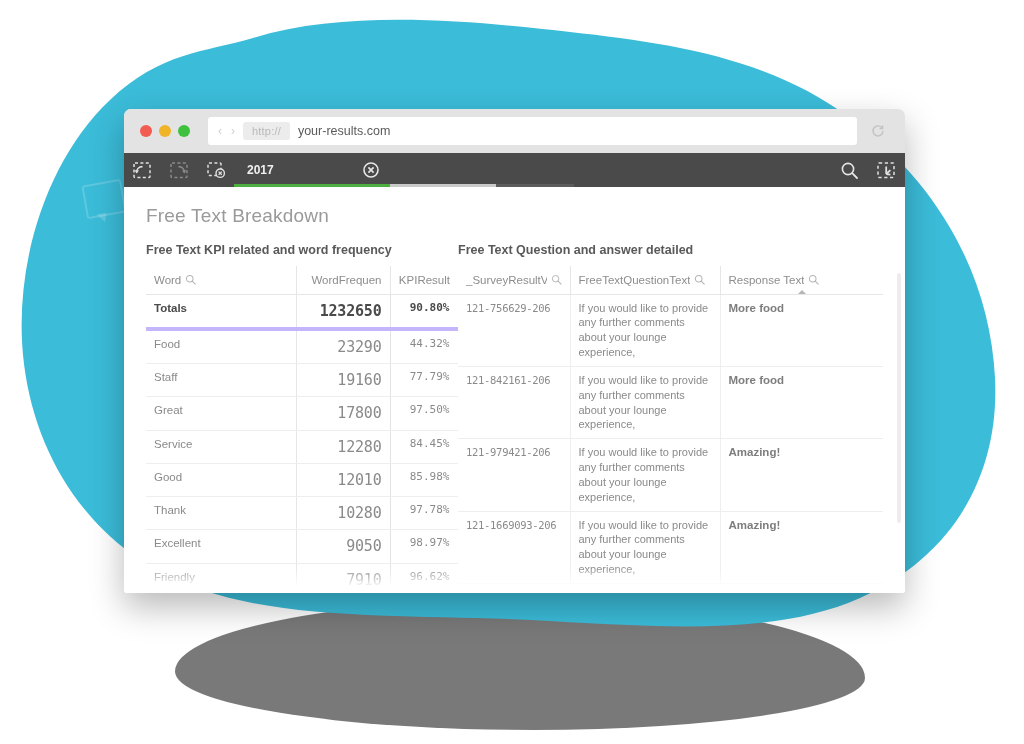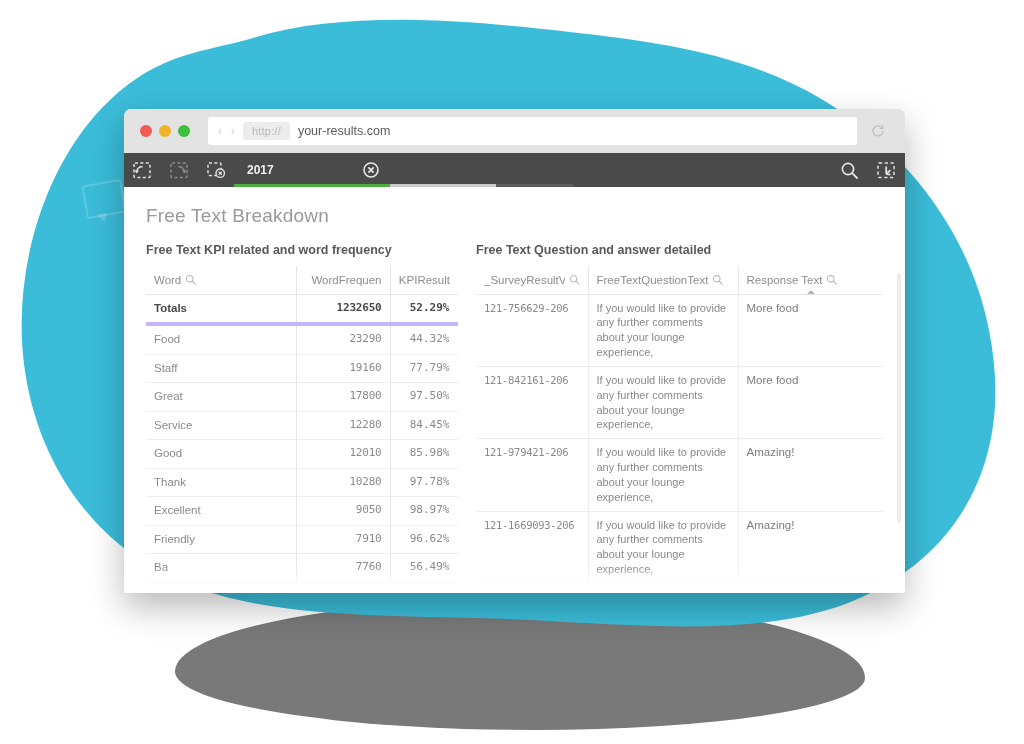--- a/index.html
+++ b/index.html
@@ -222,21 +222,21 @@
   .page-title {
     font-size: 19px;
     color: #9a9a9a;
     font-weight: normal;
     margin-bottom: 16px;
     letter-spacing: .2px;
   }
 
   .panes {
     display: flex;
-    gap: 18px;
+    gap: 0;
     height: 360px;
   }
   .pane { display: flex; flex-direction: column; min-width: 0; }
   .pane-left { width: 312px; flex: 0 0 312px; }
   .pane-right { flex: 1 1 auto; }
 
   .pane-title {
     font-size: 12.5px;
     font-weight: bold;
     color: #595959;
@@ -281,21 +281,21 @@
 
   .tbl td {
     padding: 6px 8px;
     border-bottom: 1px solid #eeeeee;
     vertical-align: top;
     line-height: 1.35;
     color: #8a8a8a;
     white-space: nowrap;
     overflow: hidden;
   }
-  .tbl td.num { text-align: right; font-family: "DejaVu Sans Mono", monospace; font-size: 11px; letter-spacing: -0.2px; }
+  .tbl td.num { text-align: right; font-family: "DejaVu Sans Mono", monospace; font-size: 15px; letter-spacing: -0.2px; }
   .tbl tr.totals td {
     font-weight: bold;
     color: #4a4a4a;
     border-bottom: 4px solid #c4b5fd;
   }
   .tbl tr.totals td.num { font-weight: bold; }
 
   .kpi-col {
     border-left: 1px solid #e3e3e3;
     border-right: 1px solid #e3e3e3;
@@ -312,21 +312,21 @@
   
   .tbl-right td { white-space: normal; }
   .tbl-right td.id {
     font-family: "DejaVu Sans Mono", monospace;
     font-size: 10.5px;
     letter-spacing: -0.3px;
     white-space: nowrap;
     color: #8a8a8a;
   }
   .tbl-right td.q { font-size: 11px; color: #8a8a8a; }
-  .tbl-right td.r { font-size: 11.5px; color: #7d7d7d; }
+  .tbl-right td.r { font-size: 11.5px; color: #7d7d7d; font-weight: bold; }
   .tbl-right td { border-right: 1px solid #eeeeee; }
   .tbl-right td:last-child { border-right: none; }
   .tbl-right th { border-right: 1px solid #e6e6e6; }
   .tbl-right th:last-child { border-right: none; }
 
   .sort-caret {
     position: absolute;
     left: 50%;
     bottom: 0px;
     transform: translateX(-50%);
@@ -500,21 +500,21 @@
                 </th>
                 <th class="num colsep">
                   <span class="hdr-txt">KPIResult</span>
                 </th>
               </tr>
             </thead>
             <tbody>
               <tr class="totals">
                 <td>Totals</td>
                 <td class="num colsep">1232650</td>
-                <td class="kpi-col">52.29%</td>
+                <td class="kpi-col">90.80%</td>
               </tr>
             </tbody>
             <tbody id="left-rows">
                 <tr>
                   <td>Food</td>
                   <td class="num colsep">23290</td>
                   <td class="kpi-col">44.32%</td>
                 </tr>
                 <tr>
                   <td>Staff</td>

